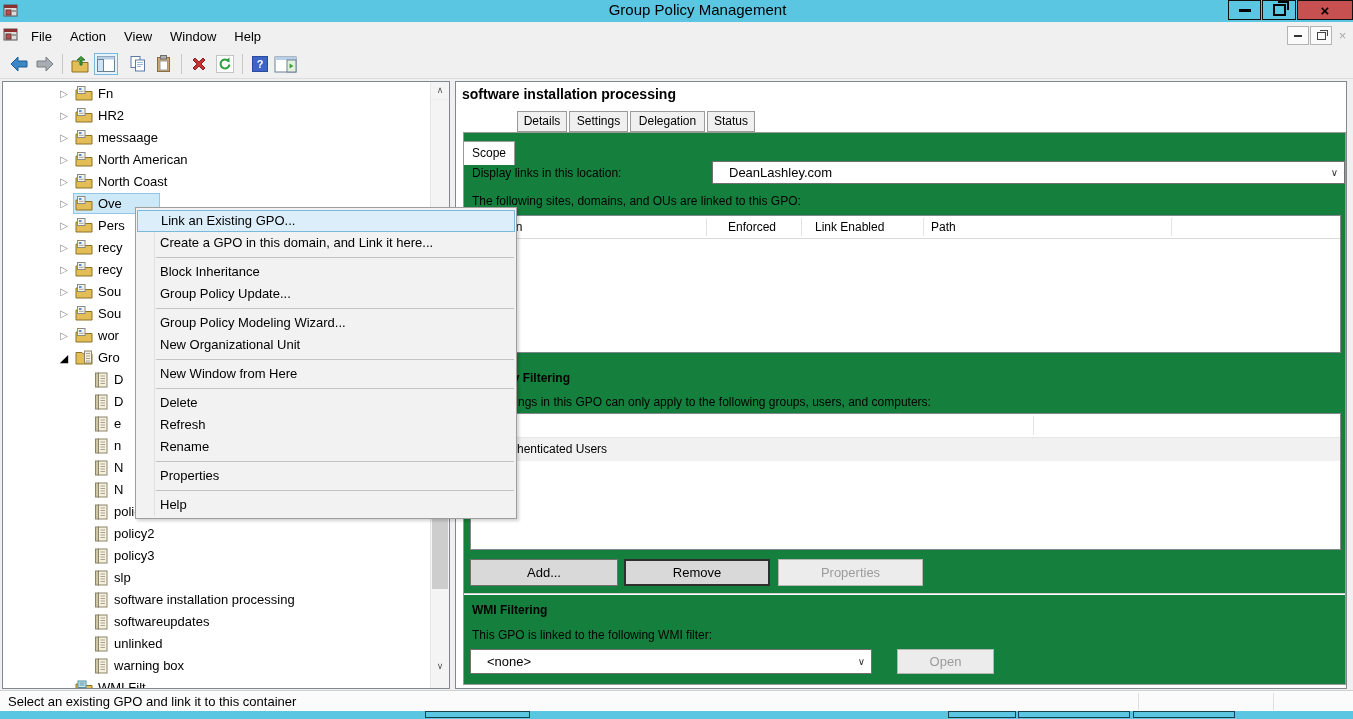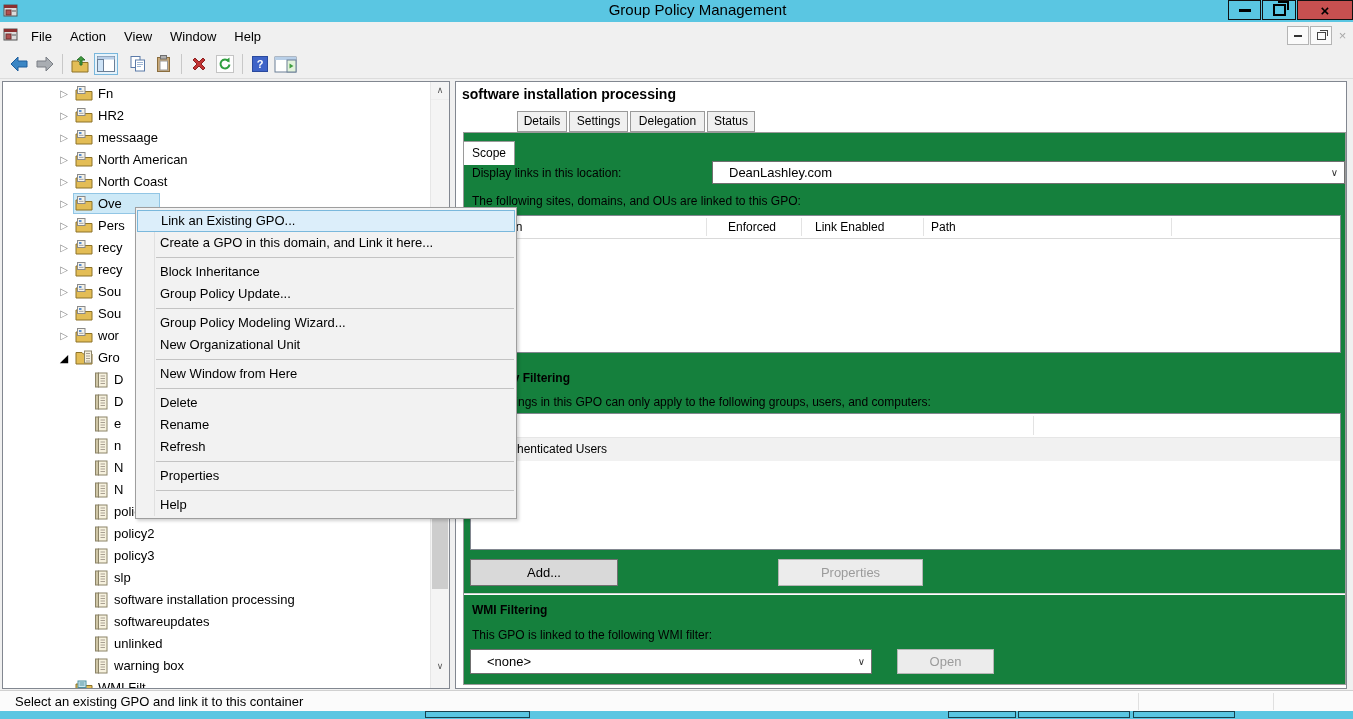--- a/index.html
+++ b/index.html
@@ -498,20 +498,21 @@
       <div class="ltable" style="left:6px;top:280px;width:871px;height:137px;">
         <div class="thead" style="height:23px;border-bottom:1px solid #e6e6e6;">
           <span class="coldiv" style="left:562px;height:19px;"></span>
         </div>
         <div class="secrow" style="top:24px;">
           <span style="position:absolute;left:27px;white-space:nowrap;">Authenticated Users</span>
         </div>
       </div>
 
       <div class="btn" style="left:6px;top:426px;width:148px;">Add...</div>
+      <div class="btn focusd" style="left:160px;top:426px;width:146px;">Remove</div>
       <div class="btn disabled" style="left:314px;top:426px;width:145px;">Properties</div>
 
       <div class="hdiv" style="left:0;top:460px;width:881px;"></div>
 
       <div class="bheading" style="left:8px;top:470px;">WMI Filtering</div>
       <div class="cap" style="left:8px;top:495px;">This GPO is linked to the following WMI filter:</div>
       <div class="combo" style="left:6px;top:516px;width:402px;height:25px;line-height:23px;">
         <span>&lt;none&gt;</span>
         <span class="chev" style="line-height:23px;">∨</span>
       </div>
@@ -525,30 +526,30 @@
       <div class="msep"></div>
       <div class="mitem"><span>Block Inheritance</span></div>
       <div class="mitem"><span>Group Policy Update...</span></div>
       <div class="msep"></div>
       <div class="mitem"><span>Group Policy Modeling Wizard...</span></div>
       <div class="mitem"><span>New Organizational Unit</span></div>
       <div class="msep"></div>
       <div class="mitem"><span>New Window from Here</span></div>
       <div class="msep"></div>
       <div class="mitem"><span>Delete</span></div>
+      <div class="mitem"><span>Refresh</span></div>
       <div class="mitem"><span>Rename</span></div>
-      <div class="mitem"><span>Refresh</span></div>
       <div class="msep"></div>
       <div class="mitem"><span>Properties</span></div>
       <div class="msep"></div>
       <div class="mitem"><span>Help</span></div>
     </div>
 
   <div class="statusbar">
-    <span style="position:absolute;left:15px;">Select an existing GPO and link it to this container</span>
+    <span style="position:absolute;left:8px;">Select an existing GPO and link it to this container</span>
     <span class="ssep" style="left:1138px;"></span>
     <span class="ssep" style="left:1273px;"></span>
   </div>
 
   <div class="bottomstrip">
     <span class="bseg" style="left:425px;width:105px;"></span>
     <span class="bseg" style="left:948px;width:68px;"></span>
     <span class="bseg" style="left:1018px;width:112px;"></span>
     <span class="bseg" style="left:1133px;width:102px;"></span>
   </div>

